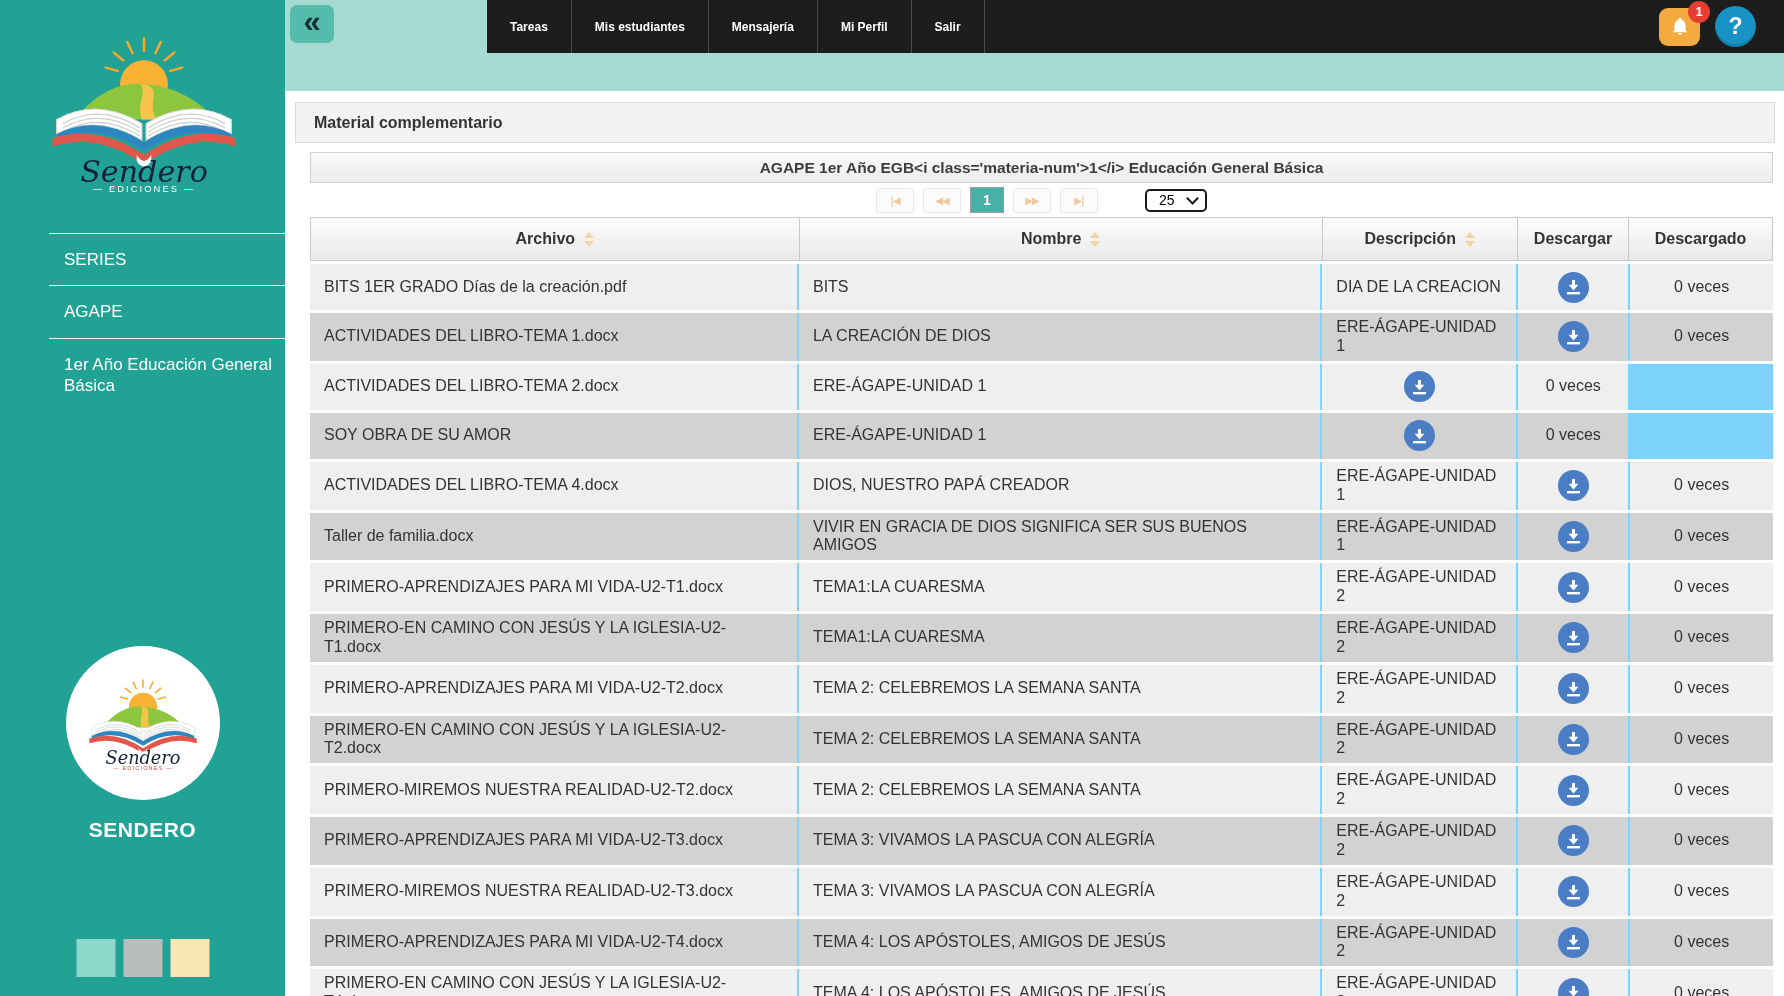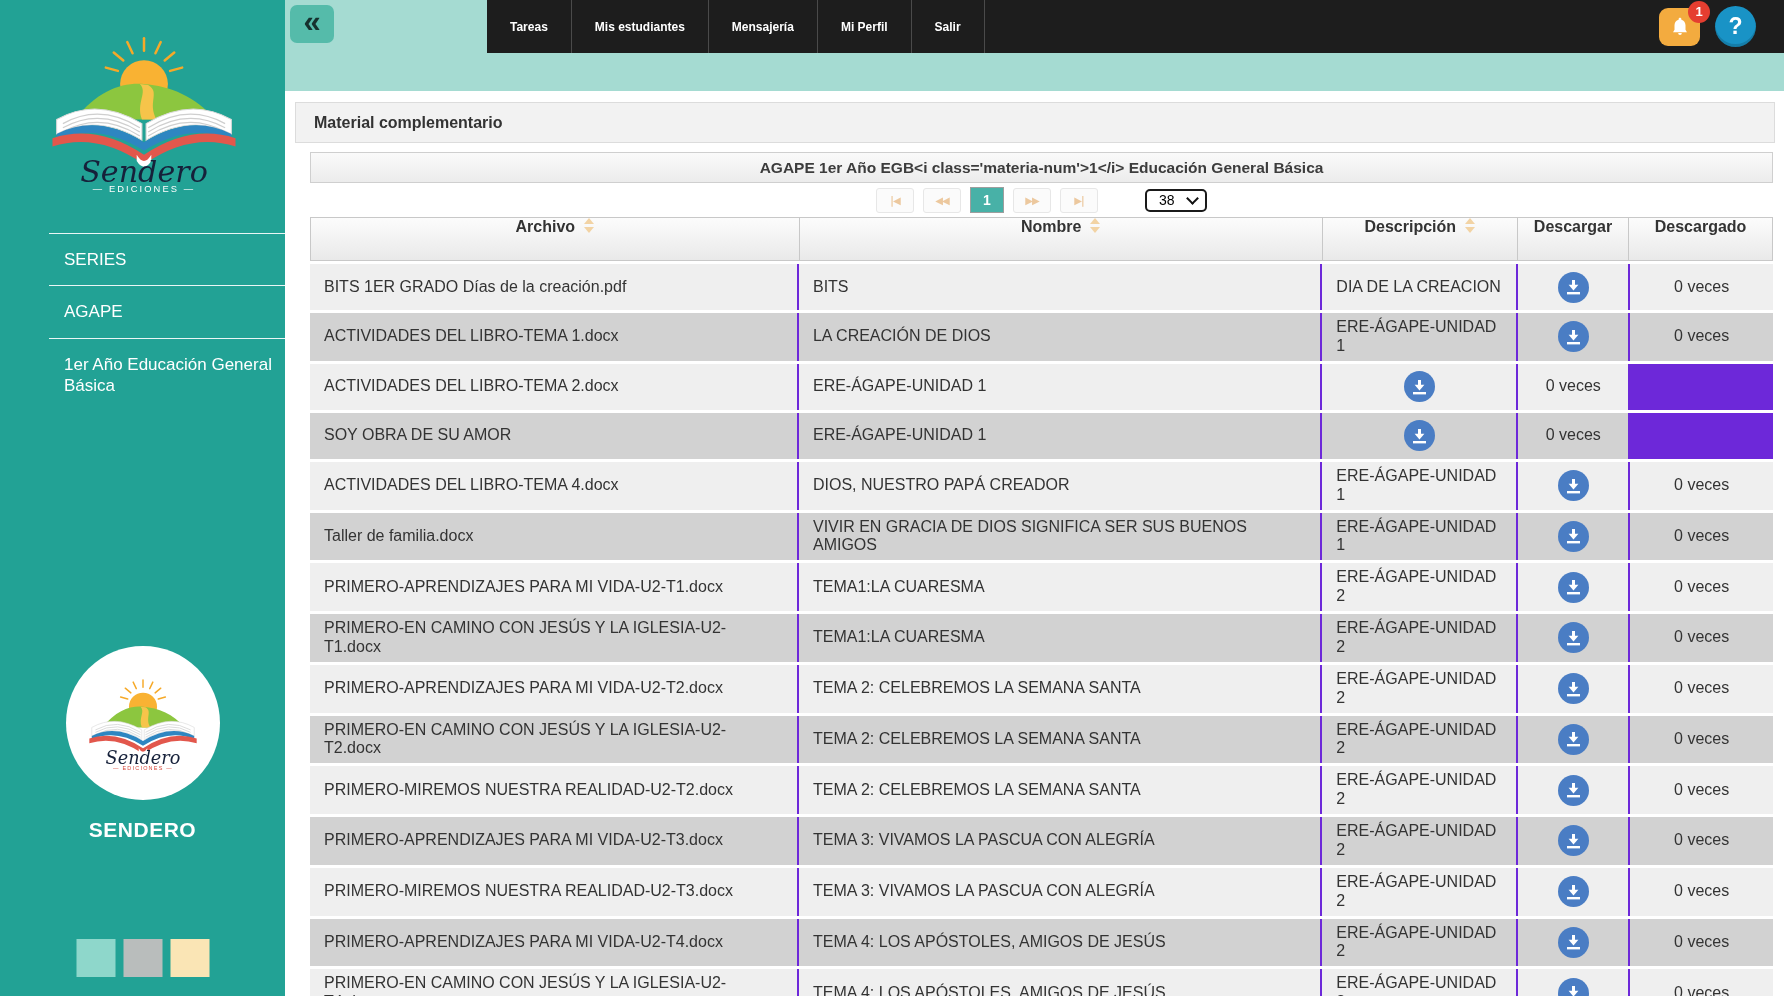--- a/index.html
+++ b/index.html
@@ -50,27 +50,27 @@
   .pg-current{width:34px;height:26px;background:#48b1a7;border:1px solid #9e9e9e;color:#fff;font-weight:bold;
     font-size:14px;display:flex;align-items:center;justify-content:center;cursor:pointer;}
   .page-size{margin-left:38px;width:62px;height:23px;background:#fff;border:2px solid #1a1a1a;border-radius:5px;
     display:flex;align-items:center;justify-content:space-between;padding:0 8px 0 12px;font-size:14px;color:#000;
     cursor:pointer;box-sizing:border-box;}
   .chev{width:7px;height:7px;border-right:2px solid #111;border-bottom:2px solid #111;transform:rotate(45deg);
     margin-top:-4px;}
   
   .cols{display:grid;grid-template-columns:495fr 530fr 197fr 112fr 145fr;}
   .grid-header{gap:1px;background:#c8c8c8;border:1px solid #c8c8c8;}
-  .th{background:linear-gradient(#fcfcfc,#e9e9e9);height:42px;display:flex;justify-content:center;
+  .th{background:linear-gradient(#fcfcfc,#e9e9e9);height:42px;display:flex;align-items:center;justify-content:center;
     gap:9px;font-weight:bold;font-size:16px;color:#333;cursor:pointer;}
   .sort{display:inline-flex;flex-direction:column;gap:3px;}
   .sort i{display:block;width:0;height:0;border-left:5px solid transparent;border-right:5px solid transparent;}
   .sort .up{border-bottom:6px solid #f2d3a4;}
   .sort .down{border-top:6px solid #f2d3a4;}
-  .row{gap:2px;background:#6d28d9;margin-top:3px;}
+  .row{gap:2px;background:#7dd3fc;margin-top:3px;}
   .td{min-height:46px;display:flex;align-items:center;font-size:16px;color:#333;line-height:1.18;
     padding:5px 14px;box-sizing:border-box;}
   .td.center{justify-content:center;text-align:center;padding:5px 4px;}
   .row:nth-child(odd) .td{background:#efefef;}
   .row:nth-child(even) .td{background:#d2d2d2;}
   .download-btn{width:31px;height:31px;border-radius:50%;background:#4a7dc4;border:none;display:flex;
     align-items:center;justify-content:center;cursor:pointer;padding:0;}
 </style>
 </head>
 <body>
@@ -157,21 +157,21 @@
   <div class="table-card">
     <div class="table-title">AGAPE 1er Año EGB&lt;i class='materia-num'&gt;1&lt;/i&gt; Educación General Básica</div>
 
     <div class="pagination">
       <button class="pg-btn">|◀</button>
       <button class="pg-btn">◀◀</button>
       <button class="pg-current">1</button>
       <button class="pg-btn">▶▶</button>
       <button class="pg-btn">▶|</button>
       <div class="page-size">
-        <span>38</span>
+        <span>25</span>
         <span class="chev"></span>
       </div>
     </div>
 
     <div class="cols grid-header">
       <div class="th">
         <span>Archivo</span>
         <span class="sort">
             <i class="up"></i>
             <i class="down"></i>

